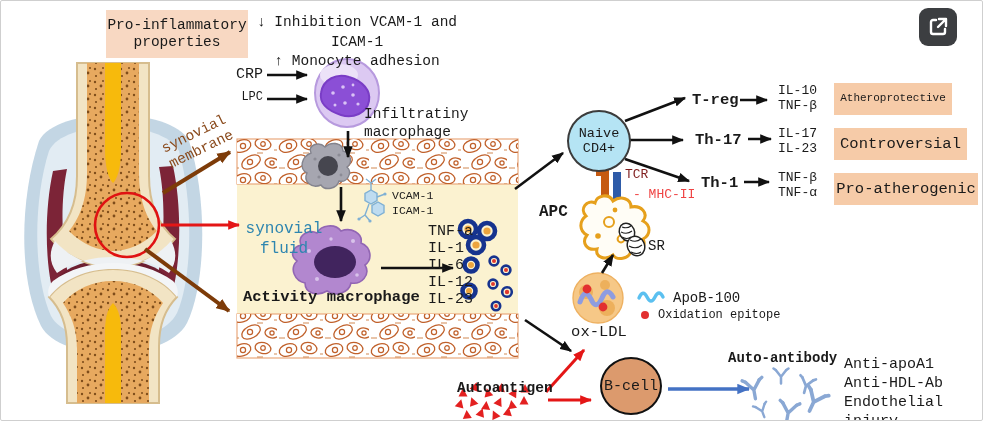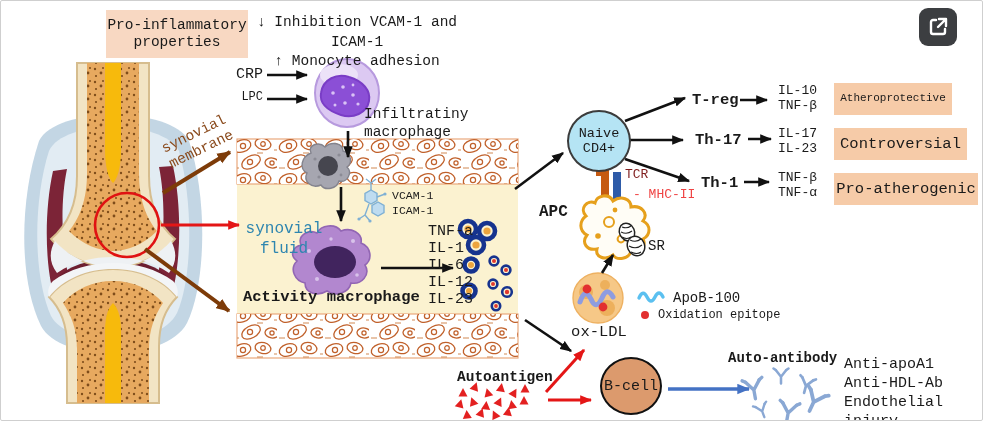--- a/index.html
+++ b/index.html
@@ -313,21 +313,21 @@
 
   <div class="txt b" style="left:700px;top:173px;font-size:15.5px;">Th-1</div>
   <div class="txt pre" style="left:777px;top:170px;font-size:13px;line-height:14.5px;">TNF-β
 TNF-α</div>
   <div class="txt peach ctr" style="left:833px;top:172px;width:144px;height:32px;font-size:15.5px;">Pro-atherogenic</div>
 
   <div class="txt ctr" style="left:566px;top:322px;width:64px;font-size:15.5px;">ox-LDL</div>
   <div class="txt" style="left:672px;top:289px;font-size:14px;">ApoB-100</div>
   <div class="txt" style="left:657px;top:307px;font-size:12px;">Oxidation epitope</div>
 
-  <div class="txt b" style="left:456px;top:368px;font-size:14.5px;">Autoantigen</div>
+  <div class="txt b" style="left:456px;top:379px;font-size:14.5px;">Autoantigen</div>
   <div class="cell-circle" style="left:599px;top:356px;width:58px;height:54px;background:#dc9a6d;
        border:2px solid #111;font-size:15px;">B-cell</div>
   <div class="txt b" style="left:727px;top:349px;font-size:14px;">Auto-antibody</div>
   <div class="txt" style="left:843px;top:354px;font-size:15px;line-height:19px;">
     <div>Anti-apoA1</div>
     <div>Anti-HDL-Ab</div>
     <div>Endothelial injury</div>
   </div>
 
   <button class="expand">

